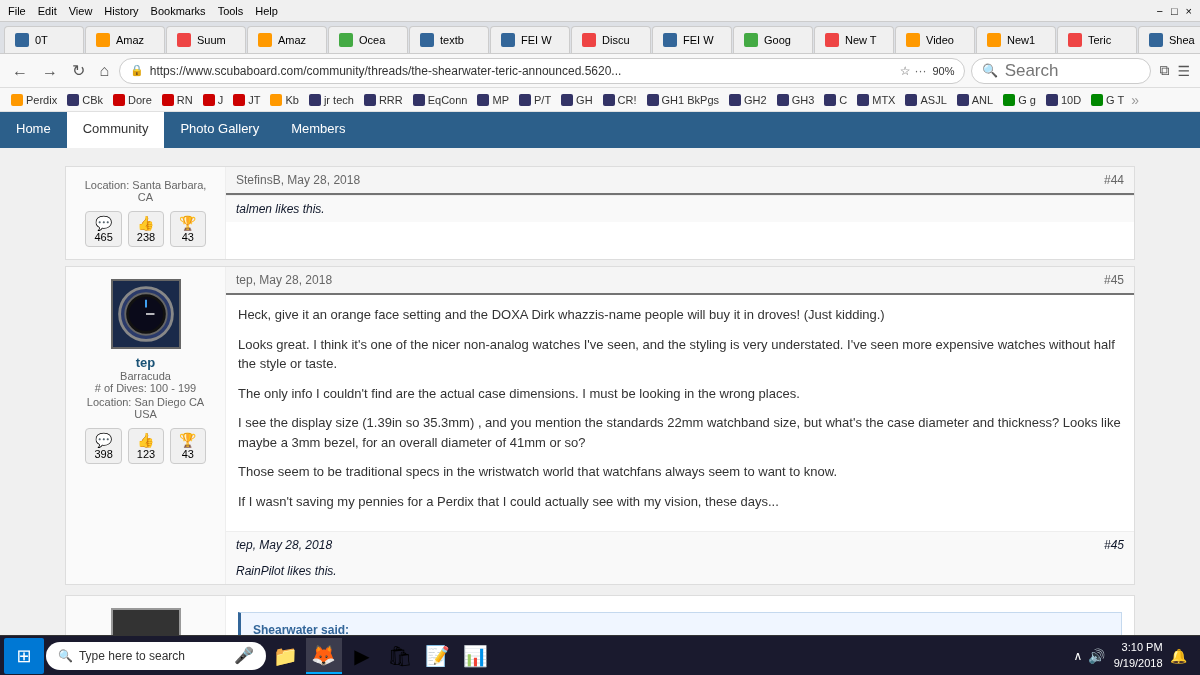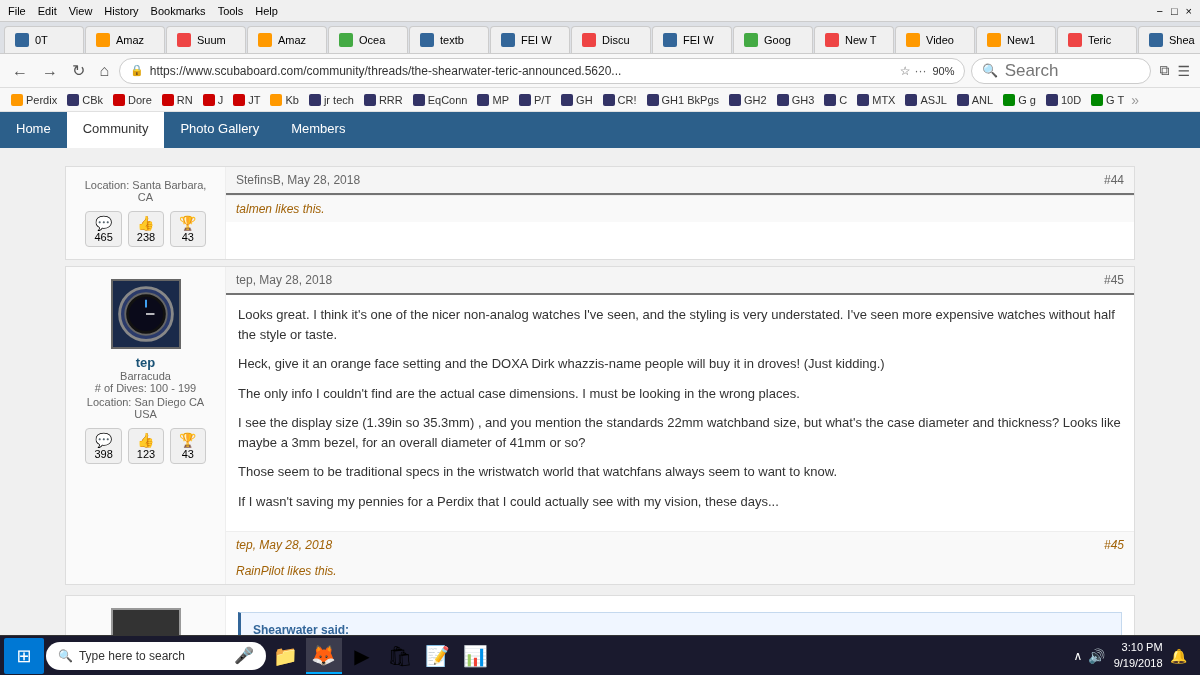--- a/index.html
+++ b/index.html
@@ -124,21 +124,21 @@
     .post-body { flex: 1; padding: 0; }
     .post-header {
       display: flex; justify-content: space-between; align-items: flex-start;
       padding: 6px 10px; background: #f5f5f5; border-bottom: 2px solid #737373;
       font-size: 12px; color: #666;
     }
     .post-content { padding: 10px 12px; font-size: 13px; line-height: 1.5; color: #333; }
     .post-content p { margin-bottom: 10px; }
     .post-footer {
       padding: 6px 10px; background: #f9f9f9; border-top: 1px solid #eee;
-      font-size: 12px; color: #a16207; font-style: italic;
+      font-size: 12px; color: #0f172a; font-style: italic;
     }
     .post-number { color: #666; font-size: 12px; }
 
     .quote-box {
       background: #f0f6ff; border: 1px solid #c5d9ee; border-left: 3px solid #336699;
       padding: 8px 12px; margin-top: 6px; font-size: 13px;
     }
     .quote-header { font-weight: bold; color: #336699; font-size: 12px; margin-bottom: 4px; }
 
     
@@ -448,22 +448,22 @@
             <span>43</span>
           </div>
         </div>
       </div>
       <div class="post-body">
         <div class="post-header">
           <span>tep, May 28, 2018</span>
           <span class="post-number">#45</span>
         </div>
         <div class="post-content">
+          <p>Heck, give it an orange face setting and the DOXA Dirk whazzis-name people will buy it in droves! (Just kidding.)</p>
           <p>Looks great. I think it's one of the nicer non-analog watches I've seen, and the styling is very understated. I've seen more expensive watches without half the style or taste.</p>
-          <p>Heck, give it an orange face setting and the DOXA Dirk whazzis-name people will buy it in droves! (Just kidding.)</p>
           <p>The only info I couldn't find are the actual case dimensions. I must be looking in the wrong places.</p>
           <p>I see the display size (1.39in so 35.3mm) , and you mention the standards 22mm watchband size, but what's the case diameter and thickness? Looks like maybe a 3mm bezel, for an overall diameter of 41mm or so?</p>
           <p>Those seem to be traditional specs in the wristwatch world that watchfans always seem to want to know.</p>
           <p>If I wasn't saving my pennies for a Perdix that I could actually see with my vision, these days...</p>
         </div>
         <div class="post-footer">
           <span>tep, May 28, 2018</span>
           <span style="float:right;">#45</span>
         </div>
         <div class="post-footer" style="margin-top:0;border-top:none;">

